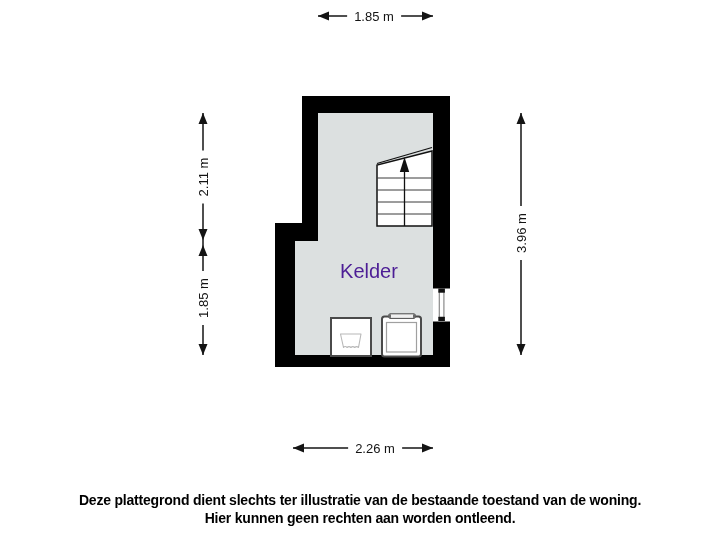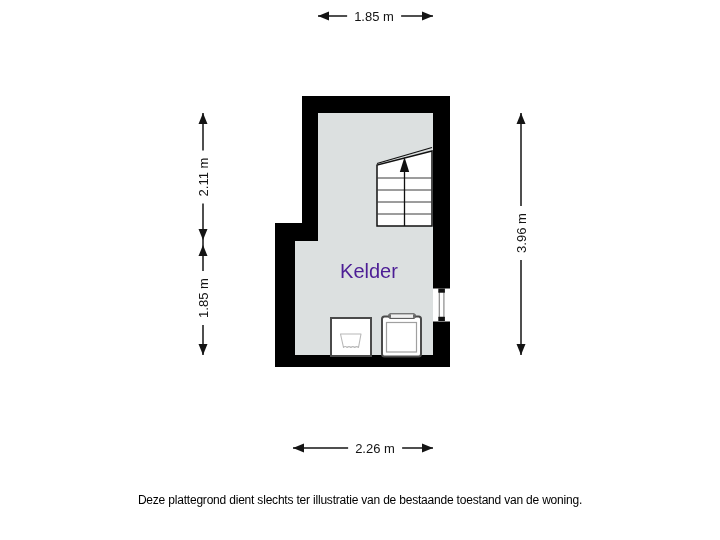--- a/index.html
+++ b/index.html
@@ -42,22 +42,22 @@
     line-height: 15px;
   }
   .dim-pill.h { transform: translate(-50%, -50%); }
   .dim-pill.v { transform: translate(-50%, -50%) rotate(-90deg); }
   .disclaimer {
     position: absolute;
     left: 0;
     right: 0;
     top: 491px;
     text-align: center;
-    font-size: 12px;
-    font-weight: 400;
+    font-size: 14px;
+    font-weight: 700;
     color: #000000;
     line-height: 18px;
     letter-spacing: -0.2px;
   }
 </style>
 </head>
 <body>
 
 <div class="stage">
 
@@ -135,15 +135,16 @@
   <div class="dim-pill v" style="left:203px; top:177px;">2.11 m</div>
 
   <div class="dim-pill v" style="left:203px; top:298px;">1.85 m</div>
 
   <div class="dim-pill v" style="left:521px; top:233px;">3.96 m</div>
 
   <div class="dim-pill h" style="left:363px; top:448px;margin-left:12px;">2.26 m</div>
 
   <div class="disclaimer">
     <div>Deze plattegrond dient slechts ter illustratie van de bestaande toestand van de woning.</div>
+    <div>Hier kunnen geen rechten aan worden ontleend.</div>
   </div>
 
 </div>
 
 </body></html>

